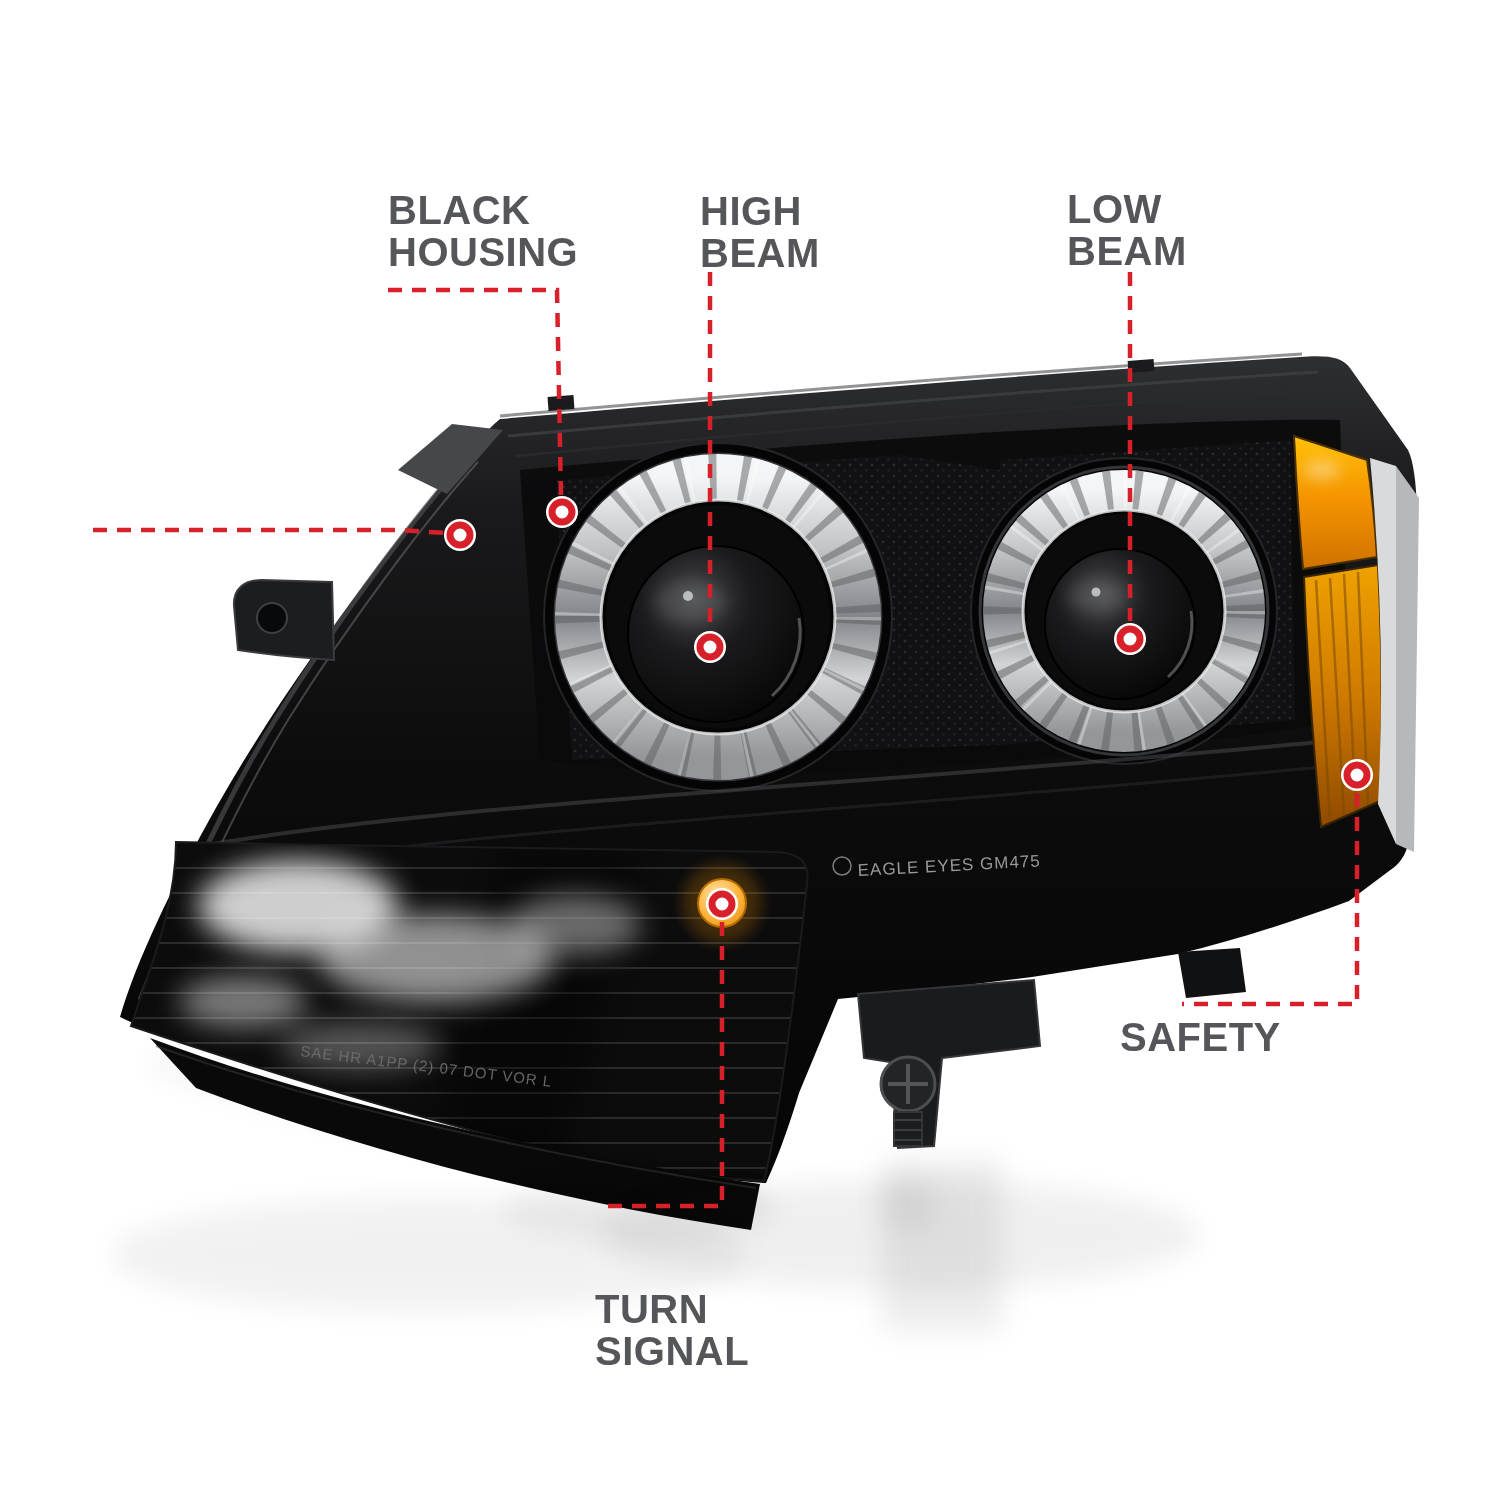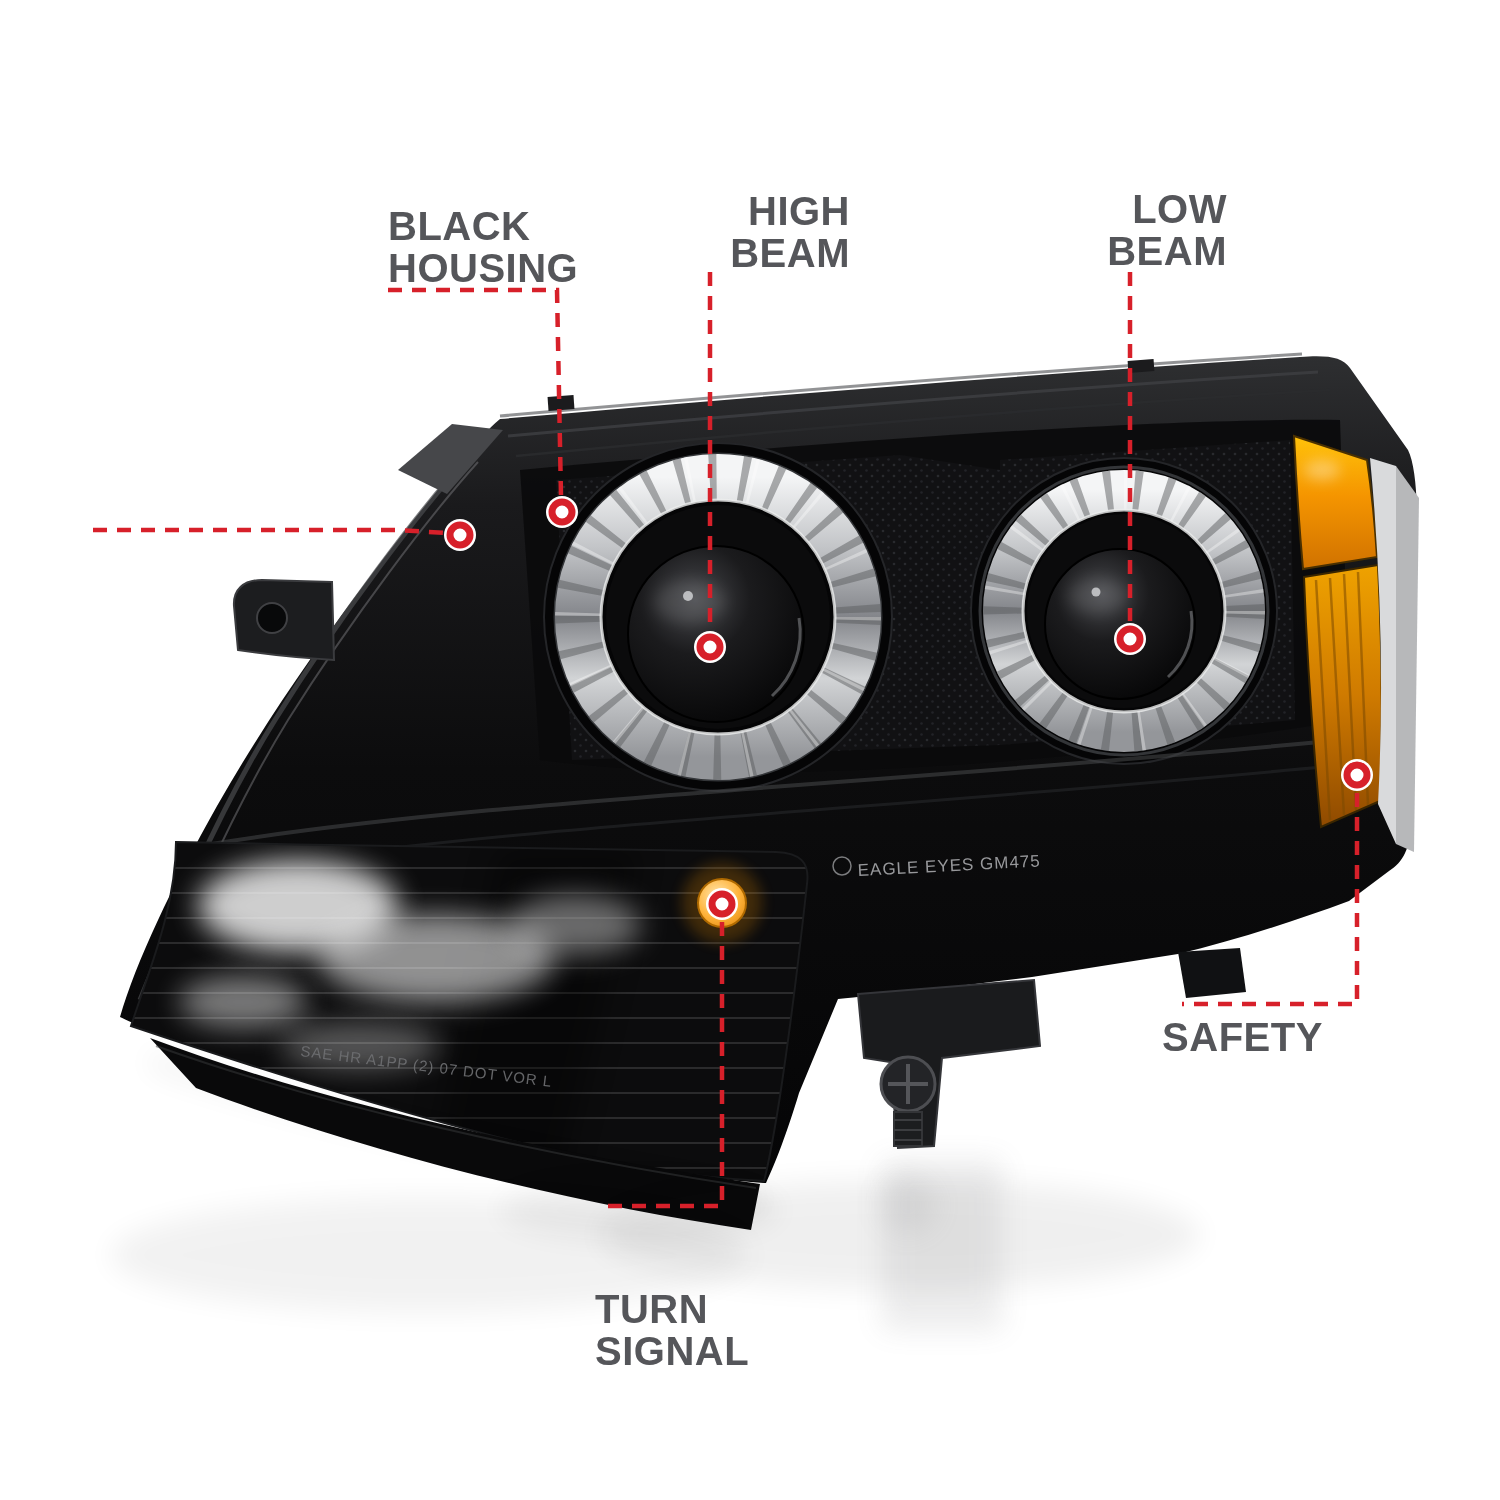--- a/index.html
+++ b/index.html
@@ -7,22 +7,22 @@
     position:relative;width:1500px;height:1500px;background:#ffffff;
     overflow:hidden;font-family:"Liberation Sans",sans-serif;
   }
   .art{position:absolute;left:0;top:0;}
   .label{
     position:absolute;
     font:700 40px/1.06 "Liberation Sans",sans-serif;
     color:#55565a;letter-spacing:.5px;white-space:nowrap;
     text-transform:uppercase;
   }
-  .label.center{text-align:right;}
-  .label.right{text-align:center;}
+  .label.center{text-align:left;}
+  .label.right{text-align:left;}
 </style>
 </head>
 <body>
 
 <div class="stage">
 
   <svg class="art" width="1500" height="1500" viewBox="0 0 1500 1500">
     <defs>
       <linearGradient id="gHouse" x1="0" y1="0" x2="0" y2="1">
         <stop offset="0" stop-color="#2e2f31"></stop>
@@ -246,21 +246,21 @@
         <circle cx="1357" cy="775" r="16" fill="#ffffff"></circle>
           <circle cx="1357" cy="775" r="10" fill="#ffffff" stroke="#d7202a" stroke-width="7"></circle>
       </g>
       <g>
         <circle cx="722" cy="904" r="16" fill="#ffffff"></circle>
           <circle cx="722" cy="904" r="10" fill="#ffffff" stroke="#d7202a" stroke-width="7"></circle>
       </g>
     </g>
   </svg>
 
-  <div class="label" style="left:388px;top:205px">
+  <div class="label" style="left:388px;top:189px">
     <div>BLACK</div>
     <div>HOUSING</div>
   </div>
 
   <div class="label center" style="left:700px;top:190px;width:150px">
     <div>HIGH</div>
     <div>BEAM</div>
   </div>
 
   <div class="label center" style="left:1067px;top:188px;width:160px">

